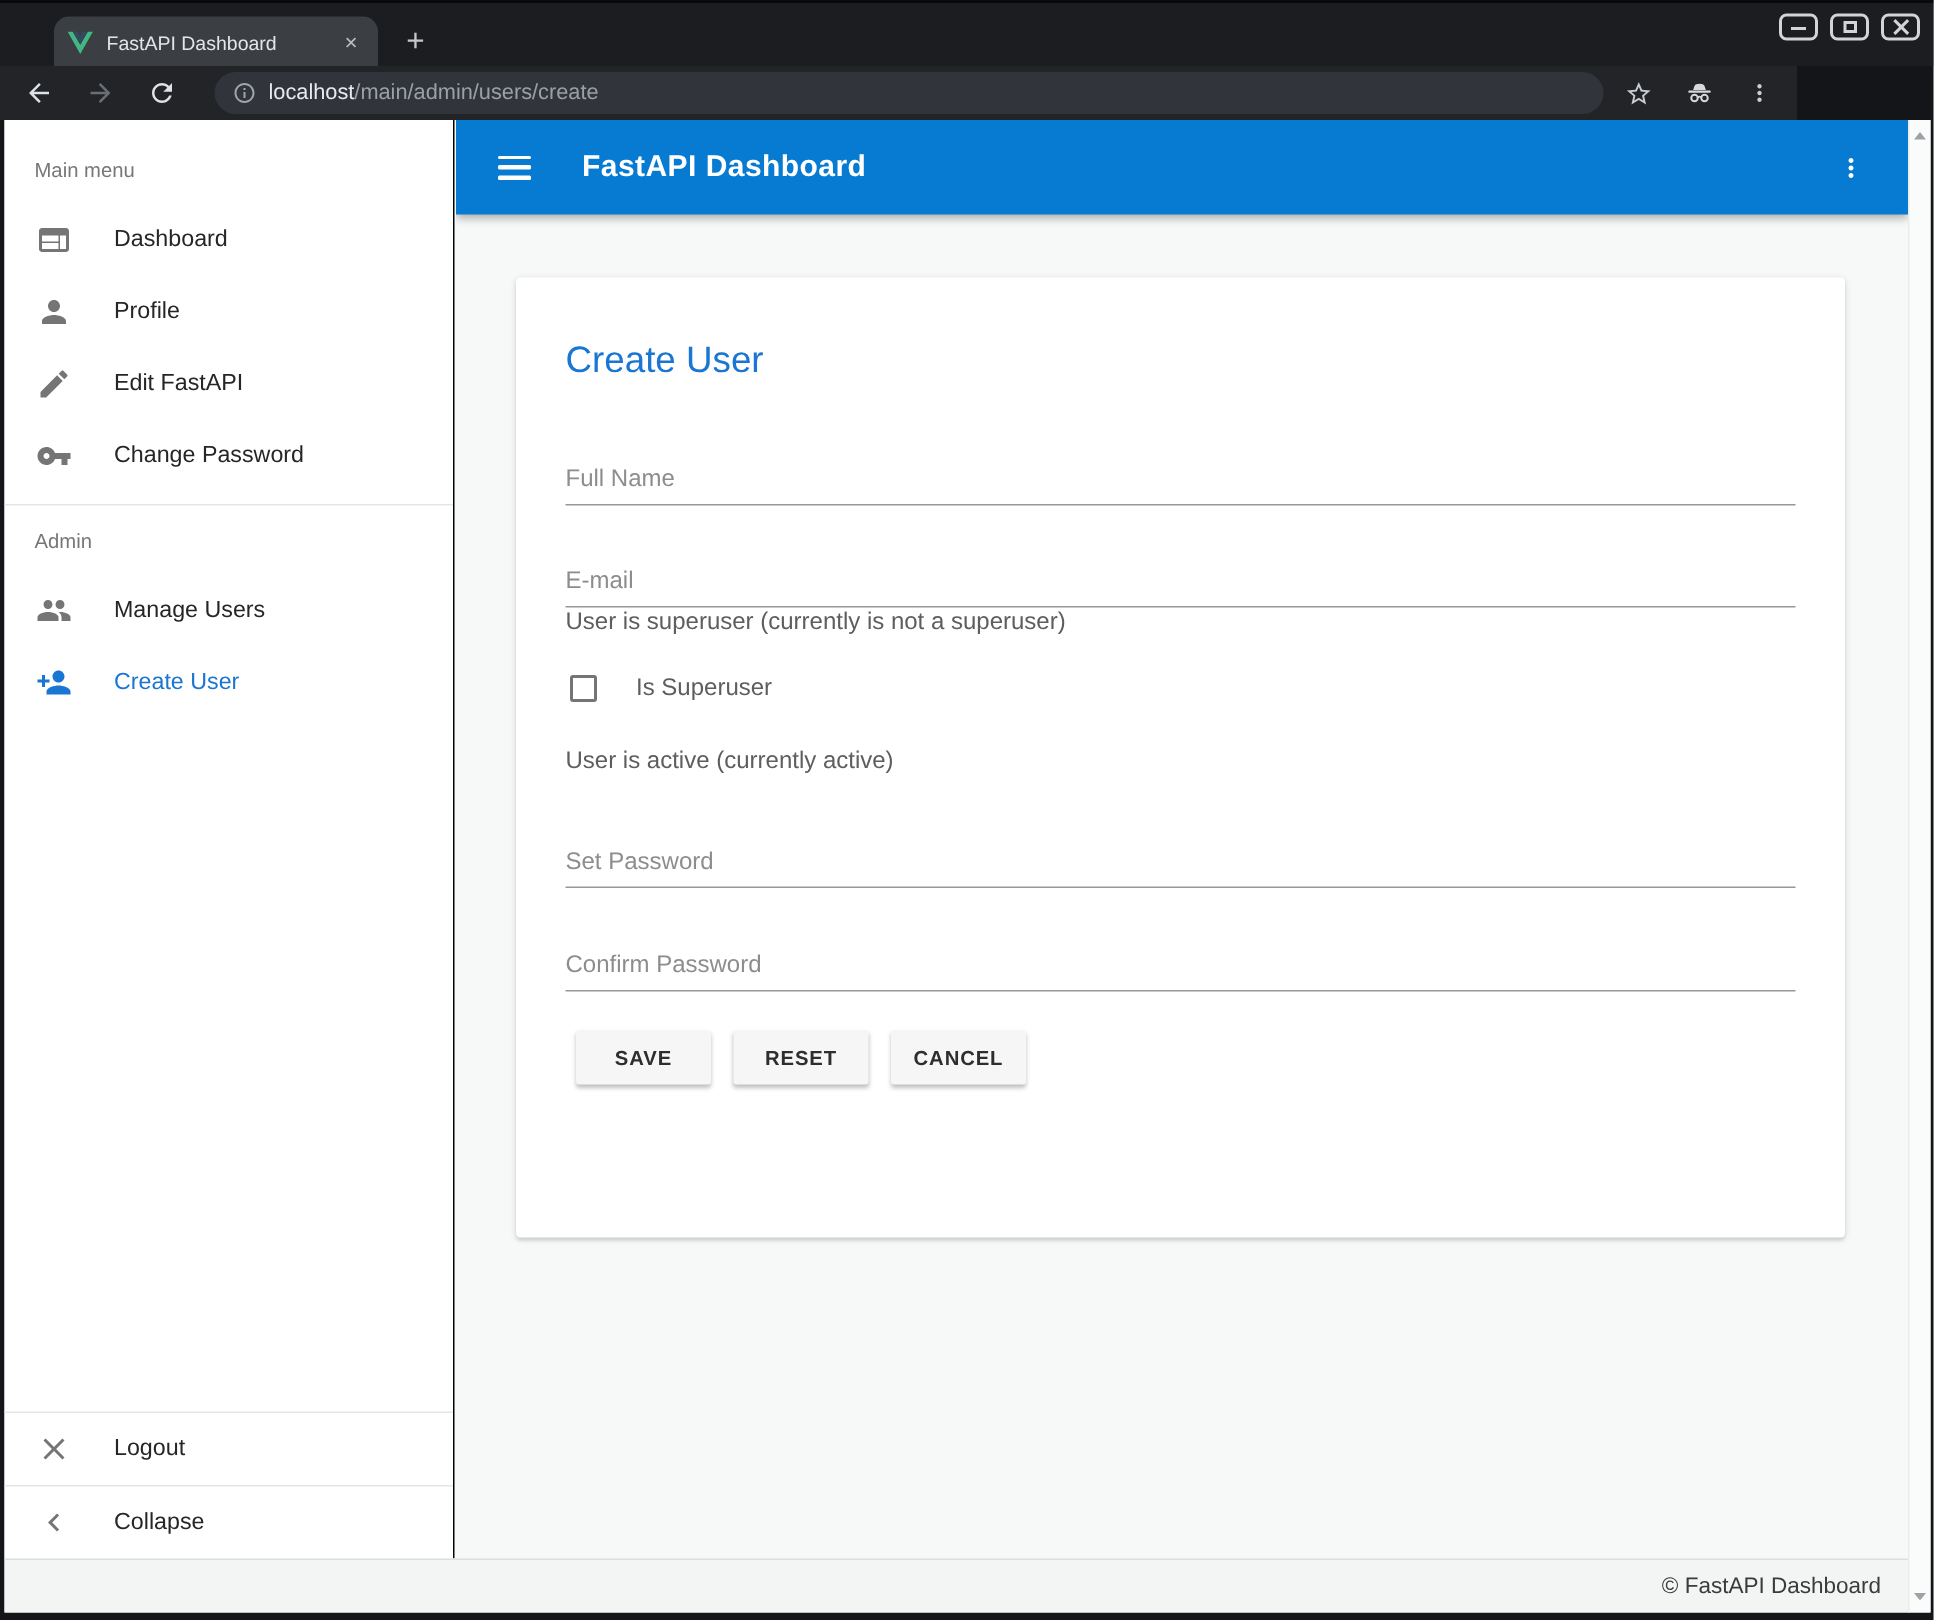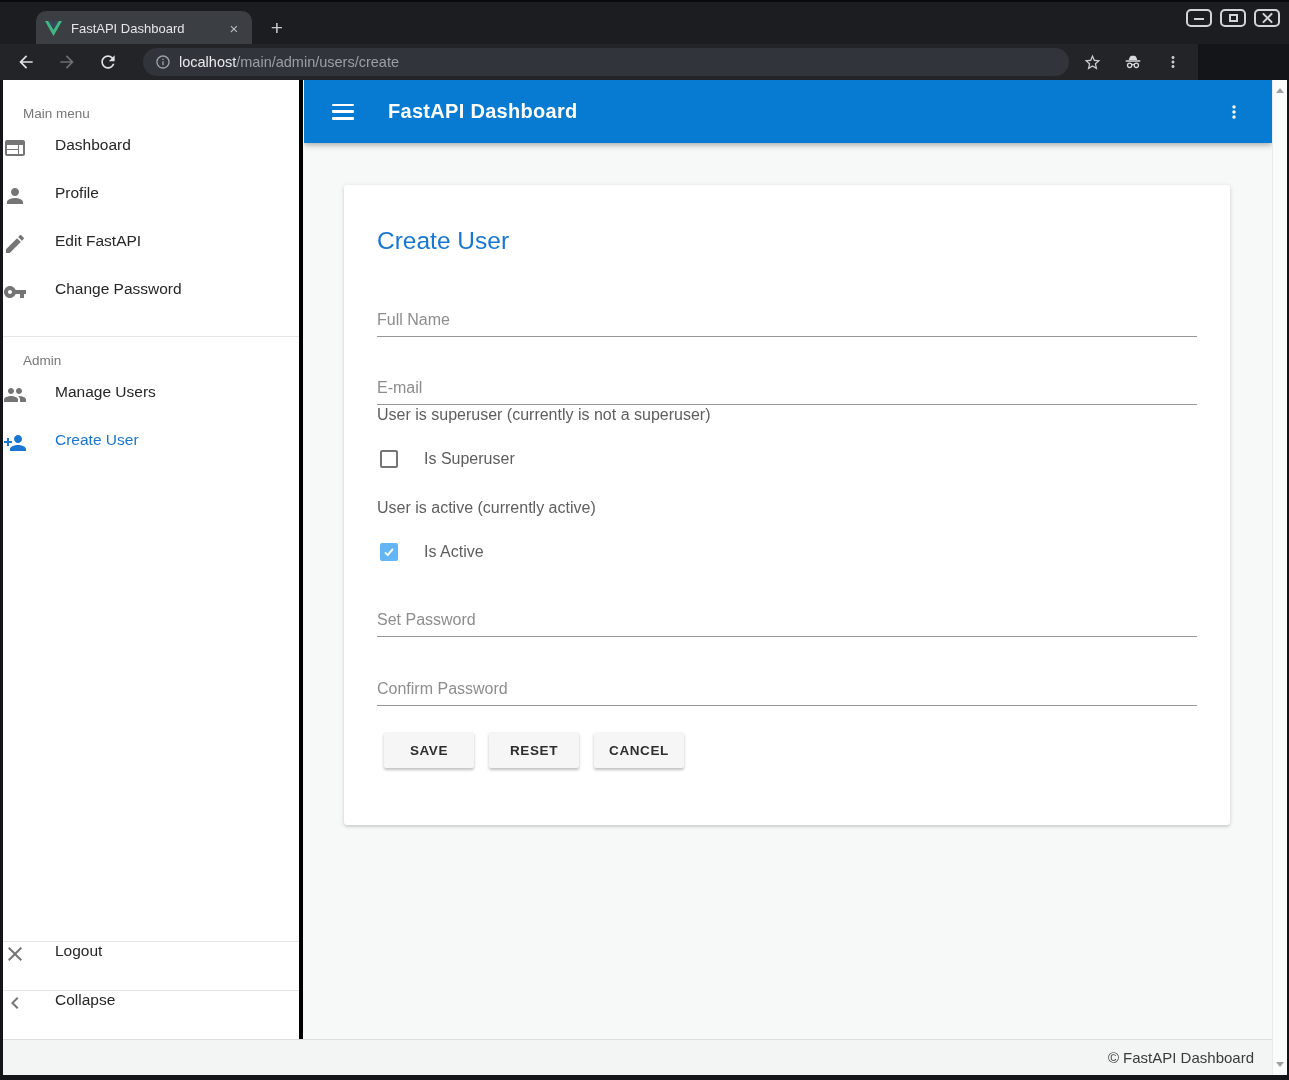--- a/index.html
+++ b/index.html
@@ -54,25 +54,25 @@
   .sb-up{ top:8px; border-bottom:5px solid #9fa2a4; }
   .sb-down{ bottom:8px; border-top:5px solid #9fa2a4; }
 
   #footer{ position:absolute; left:0; right:15px; bottom:0; height:36px;
     background:#f3f4f4; border-top:1px solid #dddfdf;
     display:flex; align-items:center; justify-content:flex-end; padding-right:18px;
     font-size:15px; color:#3b3b3b; }
 
   
   #sidebar{ position:absolute; left:0; top:0; width:300px; bottom:36px;
-    background:#ffffff; border-right:4px solid #000000;
+    background:#ffffff; border-right:1px solid #000000;
     display:flex; flex-direction:column; }
   .side-label{ font-size:13.5px; color:#777; margin:26px 0 15px 20px; }
   .side-label.admin{ margin-top:16px; }
-  .nav-item{ height:48px; display:flex; align-items:flex-start; 
+  .nav-item{ height:48px; display:flex; align-items:center; padding-left:21px;
     cursor:pointer; }
   .nav-item svg{ width:24px; height:24px; flex:none; }
   .nav-item .lbl{ margin-left:28px; font-size:15.5px; color:#262626; }
   .nav-item.active .lbl{ color:#1976d2; }
   .divider{ height:1px; background:#e5e5e5; margin-top:8px; }
   .divider.tight{ margin-top:0; }
   .side-spacer{ flex:1; }
 
   
   #main{ position:absolute; left:301px; top:0; right:15px; bottom:36px; overflow:hidden; }
@@ -264,28 +264,20 @@
         <input type="text" placeholder="E-mail" style="">
       </label>
 
       <div class="hint su">User is superuser (currently is not a superuser)</div>
       <div class="cbrow">
         <span class="cb"></span>
         <span class="clbl">Is Superuser</span>
       </div>
 
       <div class="hint act">User is active (currently active)</div>
-      <div class="cbrow">
-        <span class="cb checked">
-          <svg width="14" height="14" viewBox="0 0 16 16">
-            <path d="M3.5 8.5l3 3 6-7" fill="none" stroke="#ffffff" stroke-width="2.2"></path>
-          </svg>
-        </span>
-        <span class="clbl">Is Active</span>
-      </div>
 
       <label class="tfield f-setpwd">
         <input type="text" placeholder="Set Password" style="">
       </label>
 
       <label class="tfield f-confpwd">
         <input type="text" placeholder="Confirm Password" style="">
       </label>
 
       <div class="btnrow">

